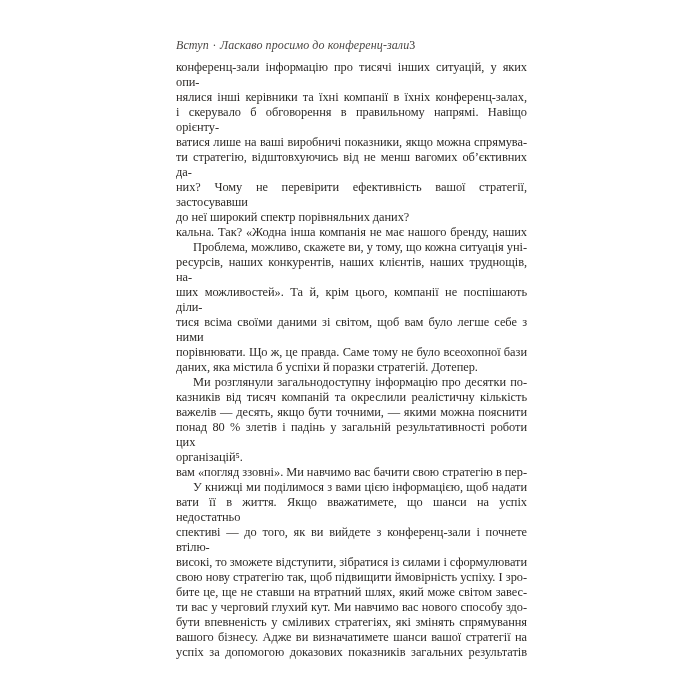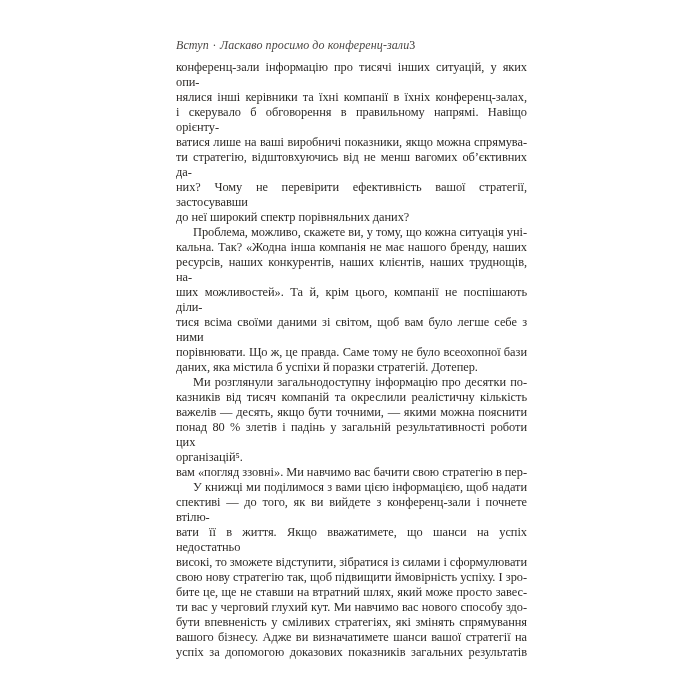--- a/index.html
+++ b/index.html
@@ -68,42 +68,42 @@
       <div class="para">
         <div class="line">конференц-зали інформацію про тисячі інших ситуацій, у яких опи-</div>
         <div class="line">нялися інші керівники та їхні компанії в їхніх конференц-залах,</div>
         <div class="line">і скерувало б обговорення в правильному напрямі. Навіщо орієнту-</div>
         <div class="line">ватися лише на ваші виробничі показники, якщо можна спрямува-</div>
         <div class="line">ти стратегію, відштовхуючись від не менш вагомих об’єктивних да-</div>
         <div class="line">них? Чому не перевірити ефективність вашої стратегії, застосувавши</div>
         <div class="line last">до неї широкий спектр порівняльних даних?</div>
       </div>
       <div class="para">
+        <div class="line">кальна. Так? «Жодна інша компанія не має нашого бренду, наших</div>
         <div class="line indent">Проблема, можливо, скажете ви, у тому, що кожна ситуація уні-</div>
-        <div class="line">кальна. Так? «Жодна інша компанія не має нашого бренду, наших</div>
         <div class="line">ресурсів, наших конкурентів, наших клієнтів, наших труднощів, на-</div>
         <div class="line">ших можливостей». Та й, крім цього, компанії не поспішають діли-</div>
         <div class="line">тися всіма своїми даними зі світом, щоб вам було легше себе з ними</div>
         <div class="line">порівнювати. Що ж, це правда. Саме тому не було всеохопної бази</div>
         <div class="line last">даних, яка містила б успіхи й поразки стратегій. Дотепер.</div>
       </div>
       <div class="para">
         <div class="line indent">Ми розглянули загальнодоступну інформацію про десятки по-</div>
         <div class="line">казників від тисяч компаній та окреслили реалістичну кількість</div>
         <div class="line">важелів — десять, якщо бути точними, — якими можна пояснити</div>
         <div class="line">понад 80 % злетів і падінь у загальній результативності роботи цих</div>
         <div class="line last">організацій⁵.</div>
       </div>
       <div class="para">
         <div class="line">вам «погляд ззовні». Ми навчимо вас бачити свою стратегію в пер-</div>
         <div class="line indent">У книжці ми поділимося з вами цією інформацією, щоб надати</div>
+        <div class="line">вати її в життя. Якщо вважатимете, що шанси на успіх недостатньо</div>
         <div class="line">спективі — до того, як ви вийдете з конференц-зали і почнете втілю-</div>
-        <div class="line">вати її в життя. Якщо вважатимете, що шанси на успіх недостатньо</div>
         <div class="line">високі, то зможете відступити, зібратися із силами і сформулювати</div>
         <div class="line">свою нову стратегію так, щоб підвищити ймовірність успіху. І зро-</div>
-        <div class="line">бите це, ще не ставши на втратний шлях, який може просто завес-</div>
+        <div class="line">бите це, ще не ставши на втратний шлях, який може світом завес-</div>
         <div class="line">ти вас у черговий глухий кут. Ми навчимо вас нового способу здо-</div>
         <div class="line">бути впевненість у сміливих стратегіях, які змінять спрямування</div>
         <div class="line">вашого бізнесу. Адже ви визначатимете шанси вашої стратегії на</div>
         <div class="line">успіх за допомогою доказових показників загальних результатів ро-</div>
       </div>
     </div>
 </div>
 
 </body></html>

